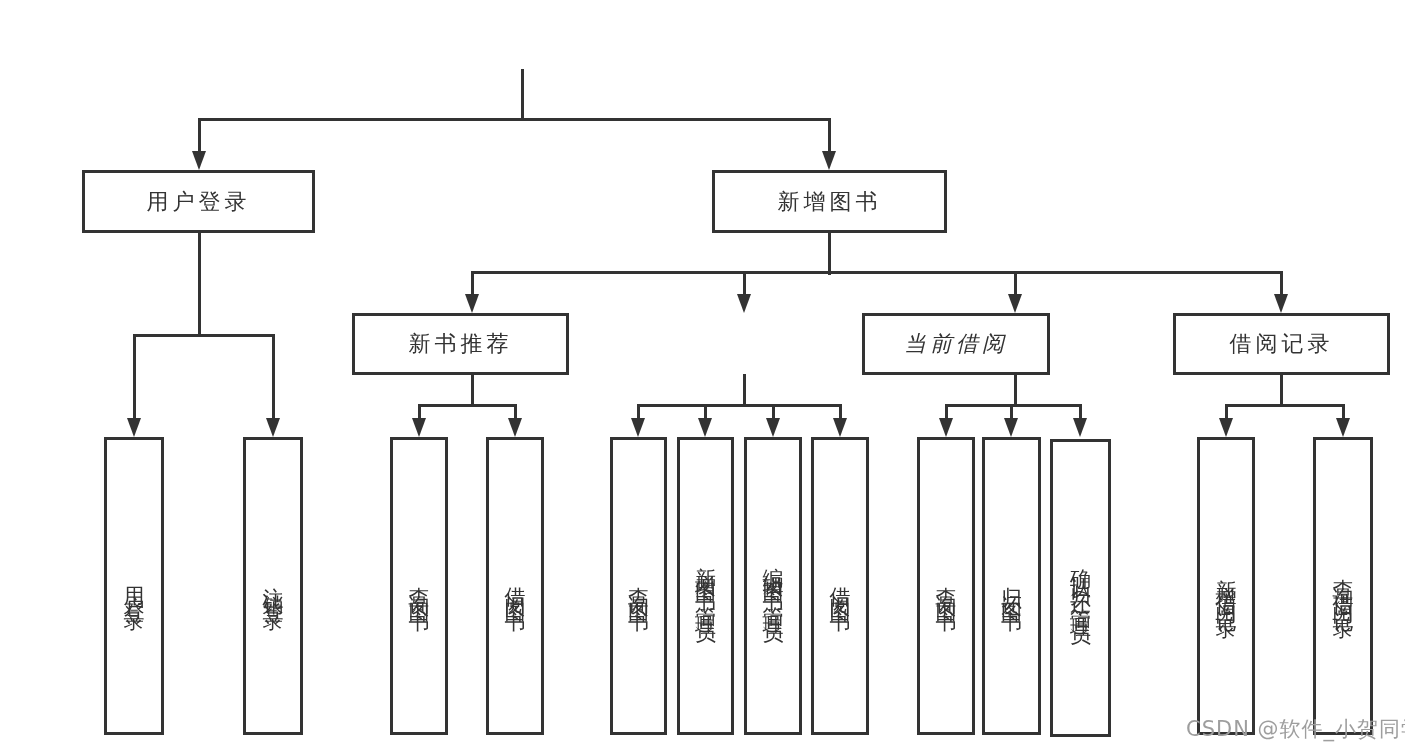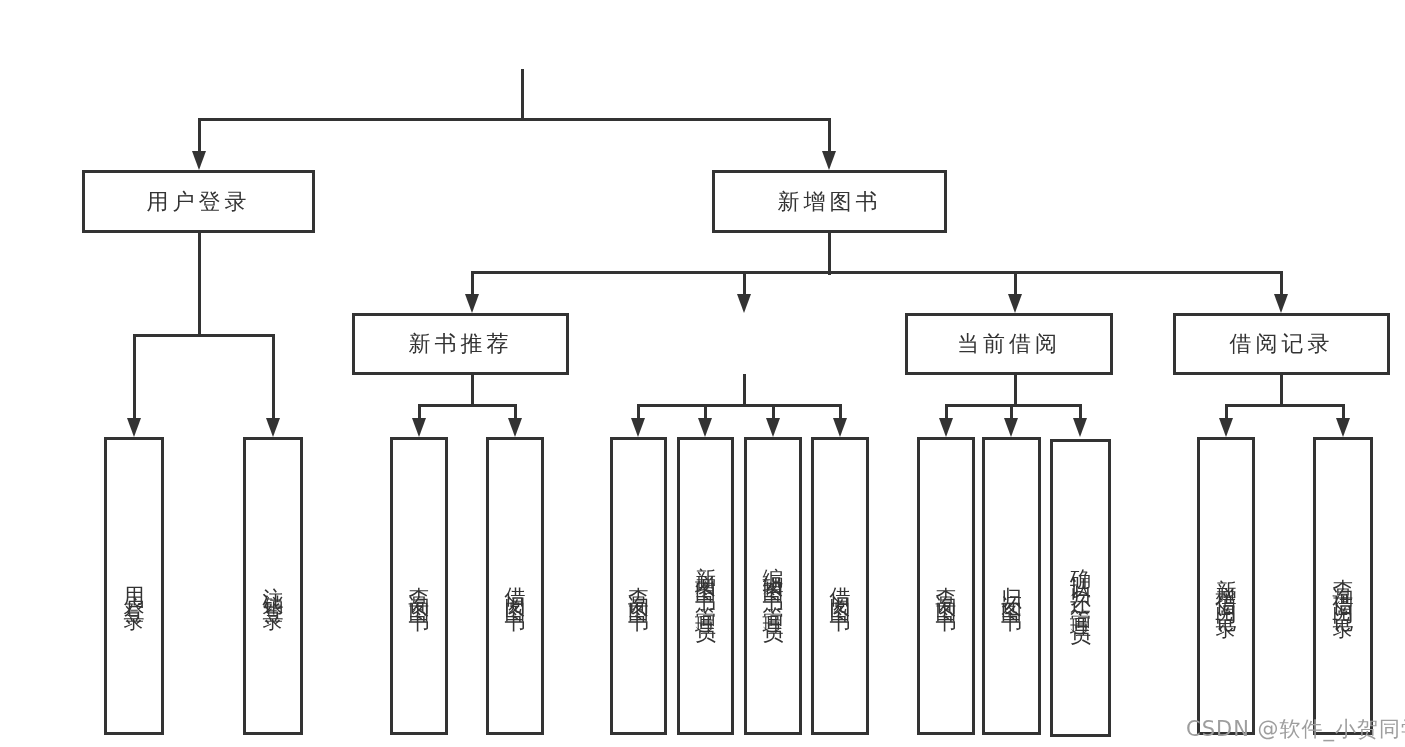--- a/index.html
+++ b/index.html
@@ -68,21 +68,21 @@
   <div class="vline" style="left:743px;top:271px;height:25px;"></div>
   <div class="ahead" style="left:737px;top:294px;"></div>
   <div class="vline" style="left:1014px;top:271px;height:25px;"></div>
   <div class="ahead" style="left:1008px;top:294px;"></div>
   <div class="vline" style="left:1280px;top:271px;height:25px;"></div>
   <div class="ahead" style="left:1274px;top:294px;"></div>
 
   <div class="box" style="left:352px;top:313px;width:217px;height:62px;">
     <span>新书推荐</span>
   </div>
-  <div class="box" style="left:905px;top:313px;width:208px;height:62px;">
+  <div class="box" style="left:862px;top:313px;width:188px;height:62px;font-style:italic;">
     <span>当前借阅</span>
   </div>
   <div class="box" style="left:1173px;top:313px;width:217px;height:62px;">
     <span>借阅记录</span>
   </div>
 
   <div class="vline" style="left:471px;top:374px;height:33px;"></div>
   <div class="hline" style="left:418px;top:404px;width:99px;"></div>
   <div class="vline" style="left:743px;top:374px;height:33px;"></div>
   <div class="hline" style="left:637px;top:404px;width:205px;"></div>

